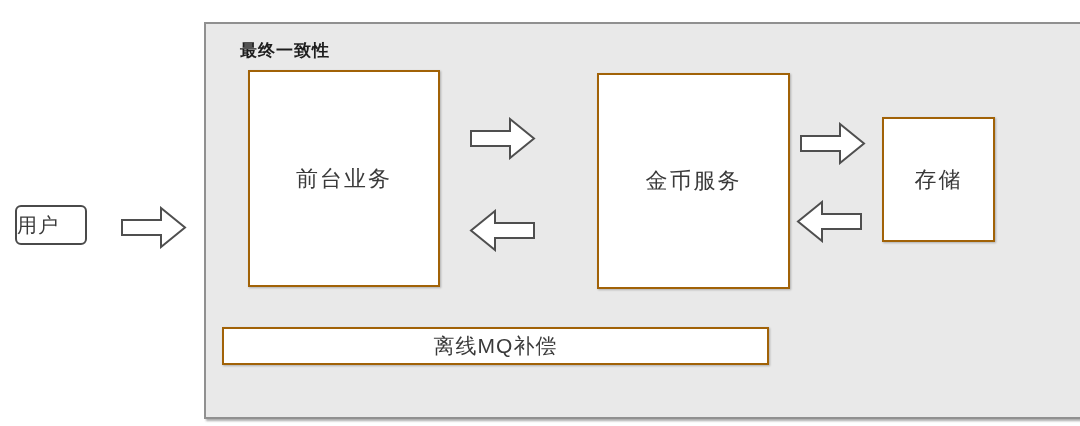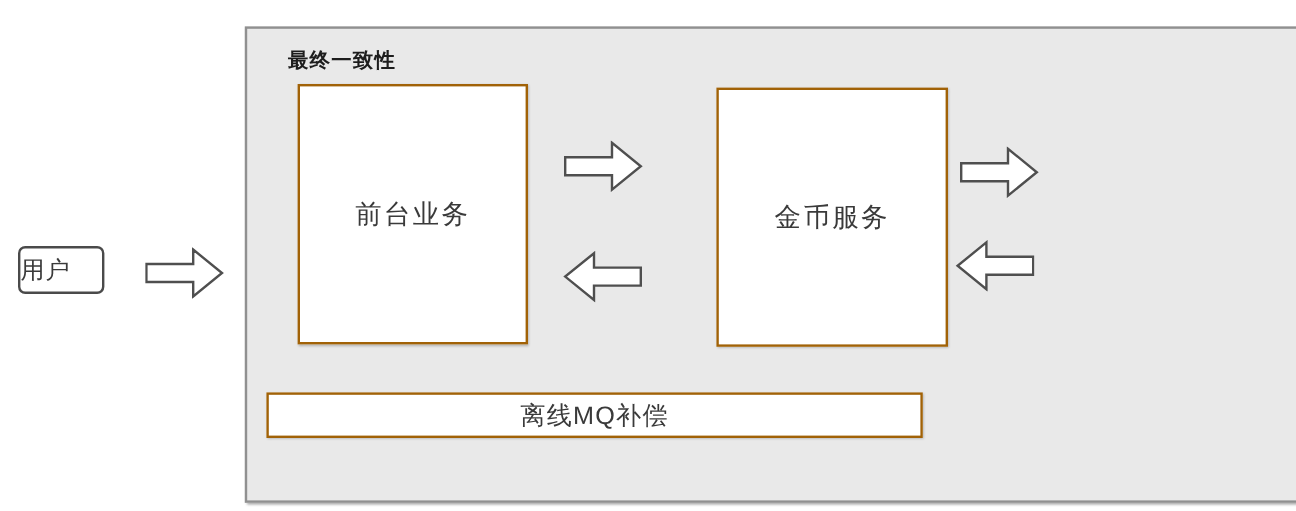--- a/index.html
+++ b/index.html
@@ -82,20 +82,23 @@
     <div class="container-title">最终一致性</div>
 
     <div class="node node-front">
       <span>前台业务</span>
     </div>
 
     <div class="node node-coin">
       <span>金币服务</span>
     </div>
 
+    <div class="node node-storage">
+      <span>存储</span>
+    </div>
 
     <div class="node node-mq">
       <span>离线MQ补偿</span>
     </div>
 
     <div class="arrow arrow-p1r">
       <svg viewBox="0 0 66 43" xmlns="http://www.w3.org/2000/svg">
         <polygon points="1,14 40,14 40,2 64,21.5 40,41 40,29 1,29" fill="#ffffff" stroke="#4f4f4f" stroke-width="2" stroke-linejoin="miter"></polygon>
       </svg>
     </div>

